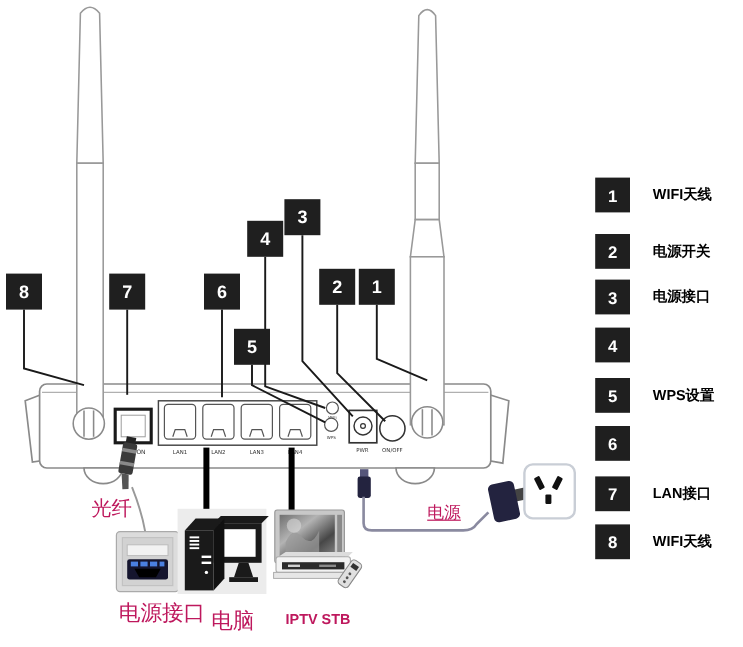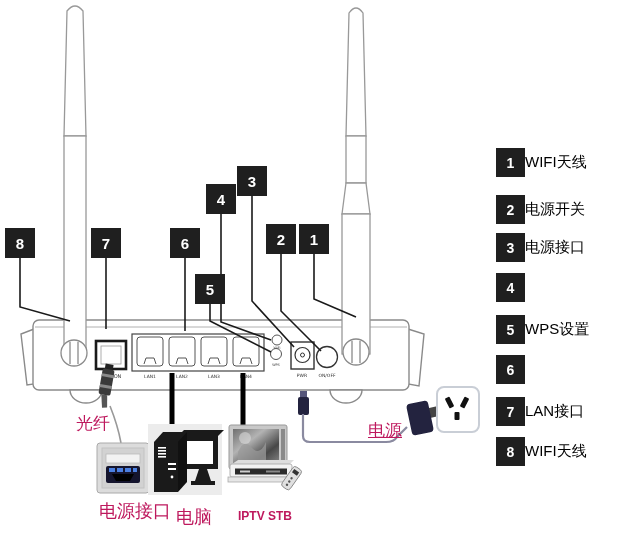--- a/index.html
+++ b/index.html
@@ -16,21 +16,21 @@
     font-size:15px; font-weight:bold;
   }
   .devlabel { position:absolute; color:#be185d; white-space:nowrap; }
 
   .legend { position:absolute; left:0; top:0; width:619px; height:539px; pointer-events:none; }
   .legend-row { position:absolute; left:496px; display:flex; align-items:center; }
   .legend-num {
     width:29px; height:29px; background:#1f1f1f; color:#fff; font-weight:bold;
     font-size:14px; display:flex; align-items:center; justify-content:center; flex:0 0 auto;
   }
-  .legend-label { font-size:15px; font-weight:400; color:#000; }
+  .legend-label { margin-left:19px; font-size:12px; font-weight:700; color:#000; }
 </style>
 </head>
 <body>
 
 <div class="stage">
 
   <svg width="619" height="539" viewBox="0 0 619 539">
     <defs>
       <linearGradient id="tvg" x1="0" y1="0" x2="1" y2="1">
         <stop offset="0" stop-color="#6f6f6f"></stop>
@@ -240,21 +240,21 @@
       <span>7</span>
     </div>
   <div class="callout" style="left:5px; top:228px;">
       <span>8</span>
     </div>
 
   <div class="devlabel" style="left:76px; top:412px; font-size:17px;">光纤</div>
   <div class="devlabel" style="left:99px; top:499px; font-size:18px;">电源接口</div>
   <div class="devlabel" style="left:176px; top:505px; font-size:18px;">电脑</div>
   <div class="devlabel" style="left:238px; top:509px; font-size:12px; font-weight:600;">IPTV STB</div>
-  <div class="devlabel" style="left:368px; top:419px; font-size:17px;text-decoration:underline;">电源</div>
+  <div class="devlabel" style="left:356px; top:419px; font-size:14px;text-decoration:underline;">电源</div>
 
   <div class="legend">
     <div class="legend-row" style="top:148px;">
       <div class="legend-num">1</div>
       <div class="legend-label">WIFI天线</div>
     </div>
     <div class="legend-row" style="top:195px;">
       <div class="legend-num">2</div>
       <div class="legend-label">电源开关</div>
     </div>

